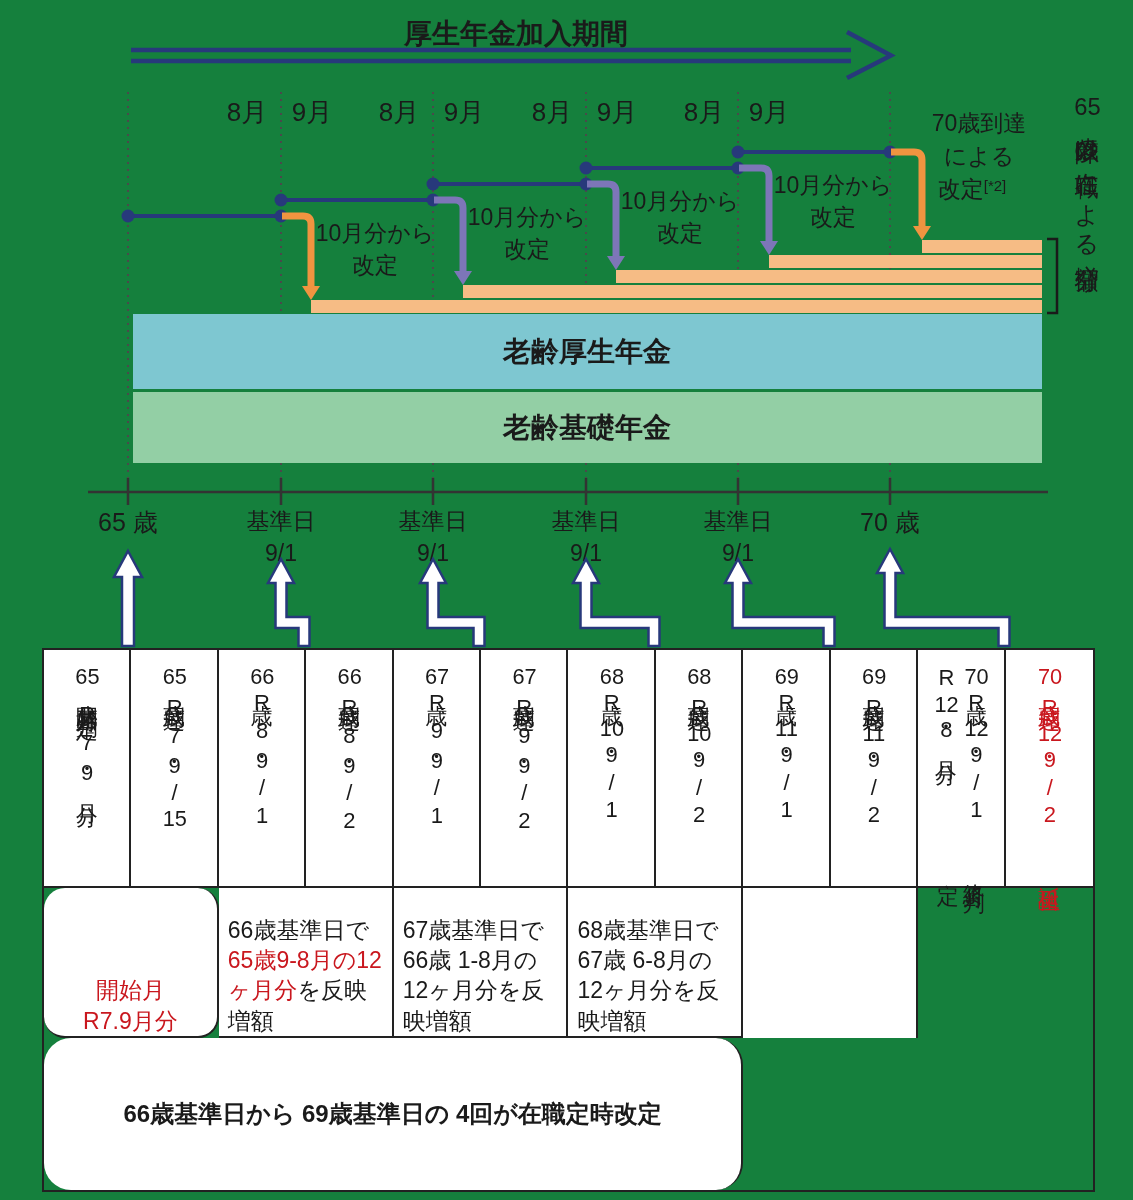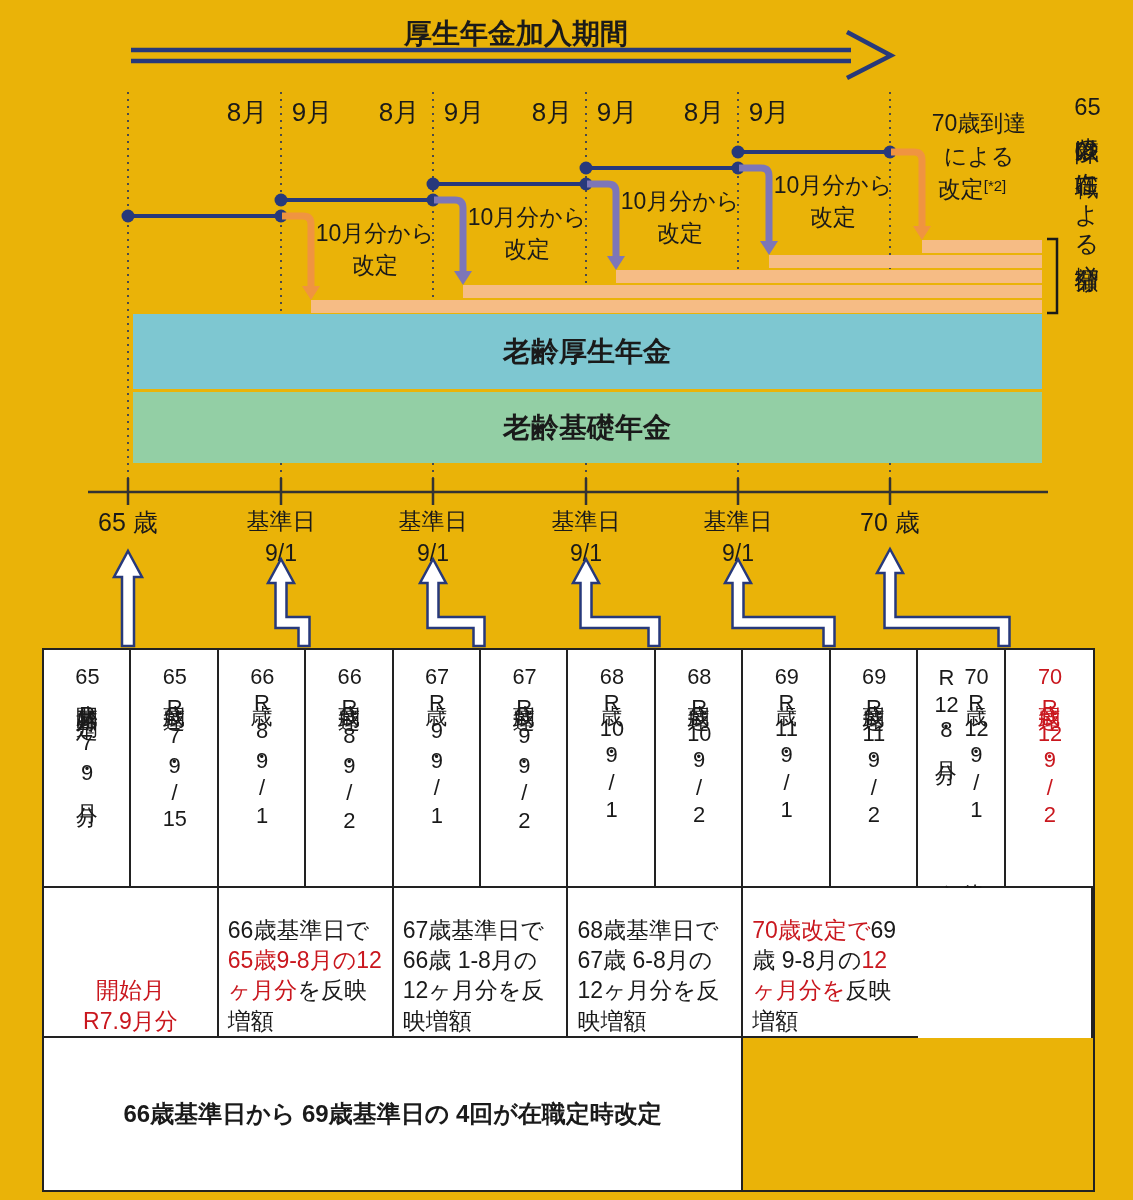--- a/index.html
+++ b/index.html
@@ -1,17 +1,17 @@
 <!DOCTYPE html>
 <html lang="ja"><head>
 <meta charset="utf-8">
 <style>
   html,body{margin:0;padding:0;background:#fff;}
   body{font-family:"Liberation Sans","DejaVu Sans",sans-serif;color:#1a1a1a;}
-  .stage{position:relative;width:1133px;height:1200px;background:#eab308;overflow:hidden;}
+  .stage{position:relative;width:1133px;height:1200px;background:#15803d;overflow:hidden;}
   svg text{font-family:"Liberation Sans","DejaVu Sans",sans-serif;fill:#1a1a1a;}
   .red{color:#c9171e;}
   .tcy{text-combine-upright:all;}
   
   .vnote{
     position:absolute;left:1072px;top:94px;height:480px;
     writing-mode:vertical-rl;text-orientation:upright;
     font-size:24px;letter-spacing:2px;line-height:1.2;font-weight:500;
   }
   
@@ -27,26 +27,26 @@
   .lastrow{border-bottom:none;}
   .hcell{display:flex;flex-direction:column;align-items:center;padding:15px 2px 10px 2px;}
   .runs{writing-mode:vertical-rl;text-orientation:upright;display:block;}
   .vrun{
     writing-mode:vertical-rl;text-orientation:upright;display:inline-block;
     font-size:22px;letter-spacing:2.5px;line-height:1.18;font-weight:500;margin:0 2px;
   }
   .hcell .bottomrun{margin-top:auto;}
   .mcell{grid-column:span 2;display:flex;align-items:flex-end;padding:0 9px;font-size:23px;line-height:1.32;font-weight:500;}
   .mcell .mtext{width:100%;}
-  .ctr{justify-content:center;}
+  .ctr{justify-content:center;border-radius:21px;}
   .ctr .mtext{text-align:center;}
   .pre{white-space:pre-line;}
   .bcell{display:flex;align-items:center;justify-content:center;font-size:24px;font-weight:600;line-height:1.35;text-align:center;}
   .span2{grid-column:span 2;}
-  .span8{grid-column:span 8;}
+  .span8{grid-column:span 8;border-radius:27px;}
 </style>
 </head>
 <body>
 
 <div class="stage">
 
 <svg width="1133" height="648" viewBox="0 0 1133 648">
 
   <text x="516" y="43" font-size="28" font-weight="bold" text-anchor="middle">厚生年金加入期間</text>
 
@@ -234,21 +234,18 @@
   </div>
   <div class="cell mcell">
     <div class="mtext"><span>66歳基準日で</span><span class="red">65歳9-8月の12ヶ月分</span><span>を反映増額</span></div>
   </div>
   <div class="cell mcell">
     <div class="mtext"><span>67歳基準日で66歳 1-8月の12ヶ月分を反映増額</span></div>
   </div>
   <div class="cell mcell">
     <div class="mtext"><span>68歳基準日で67歳 6-8月の12ヶ月分を反映増額</span></div>
   </div>
-  <div class="cell mcell lastcol">
-    <div class="mtext"><span class="red">70歳改定で</span><span>69歳 9-8月の</span><span class="red">12ヶ月分を</span><span>反映増額</span></div>
-  </div>
 
   <div class="cell bcell span2 lastrow"></div>
   <div class="cell bcell span8 lastrow">66歳基準日から 69歳基準日の 4回が在職定時改定</div>
 </div>
 
 </div>
 
 </body></html>

